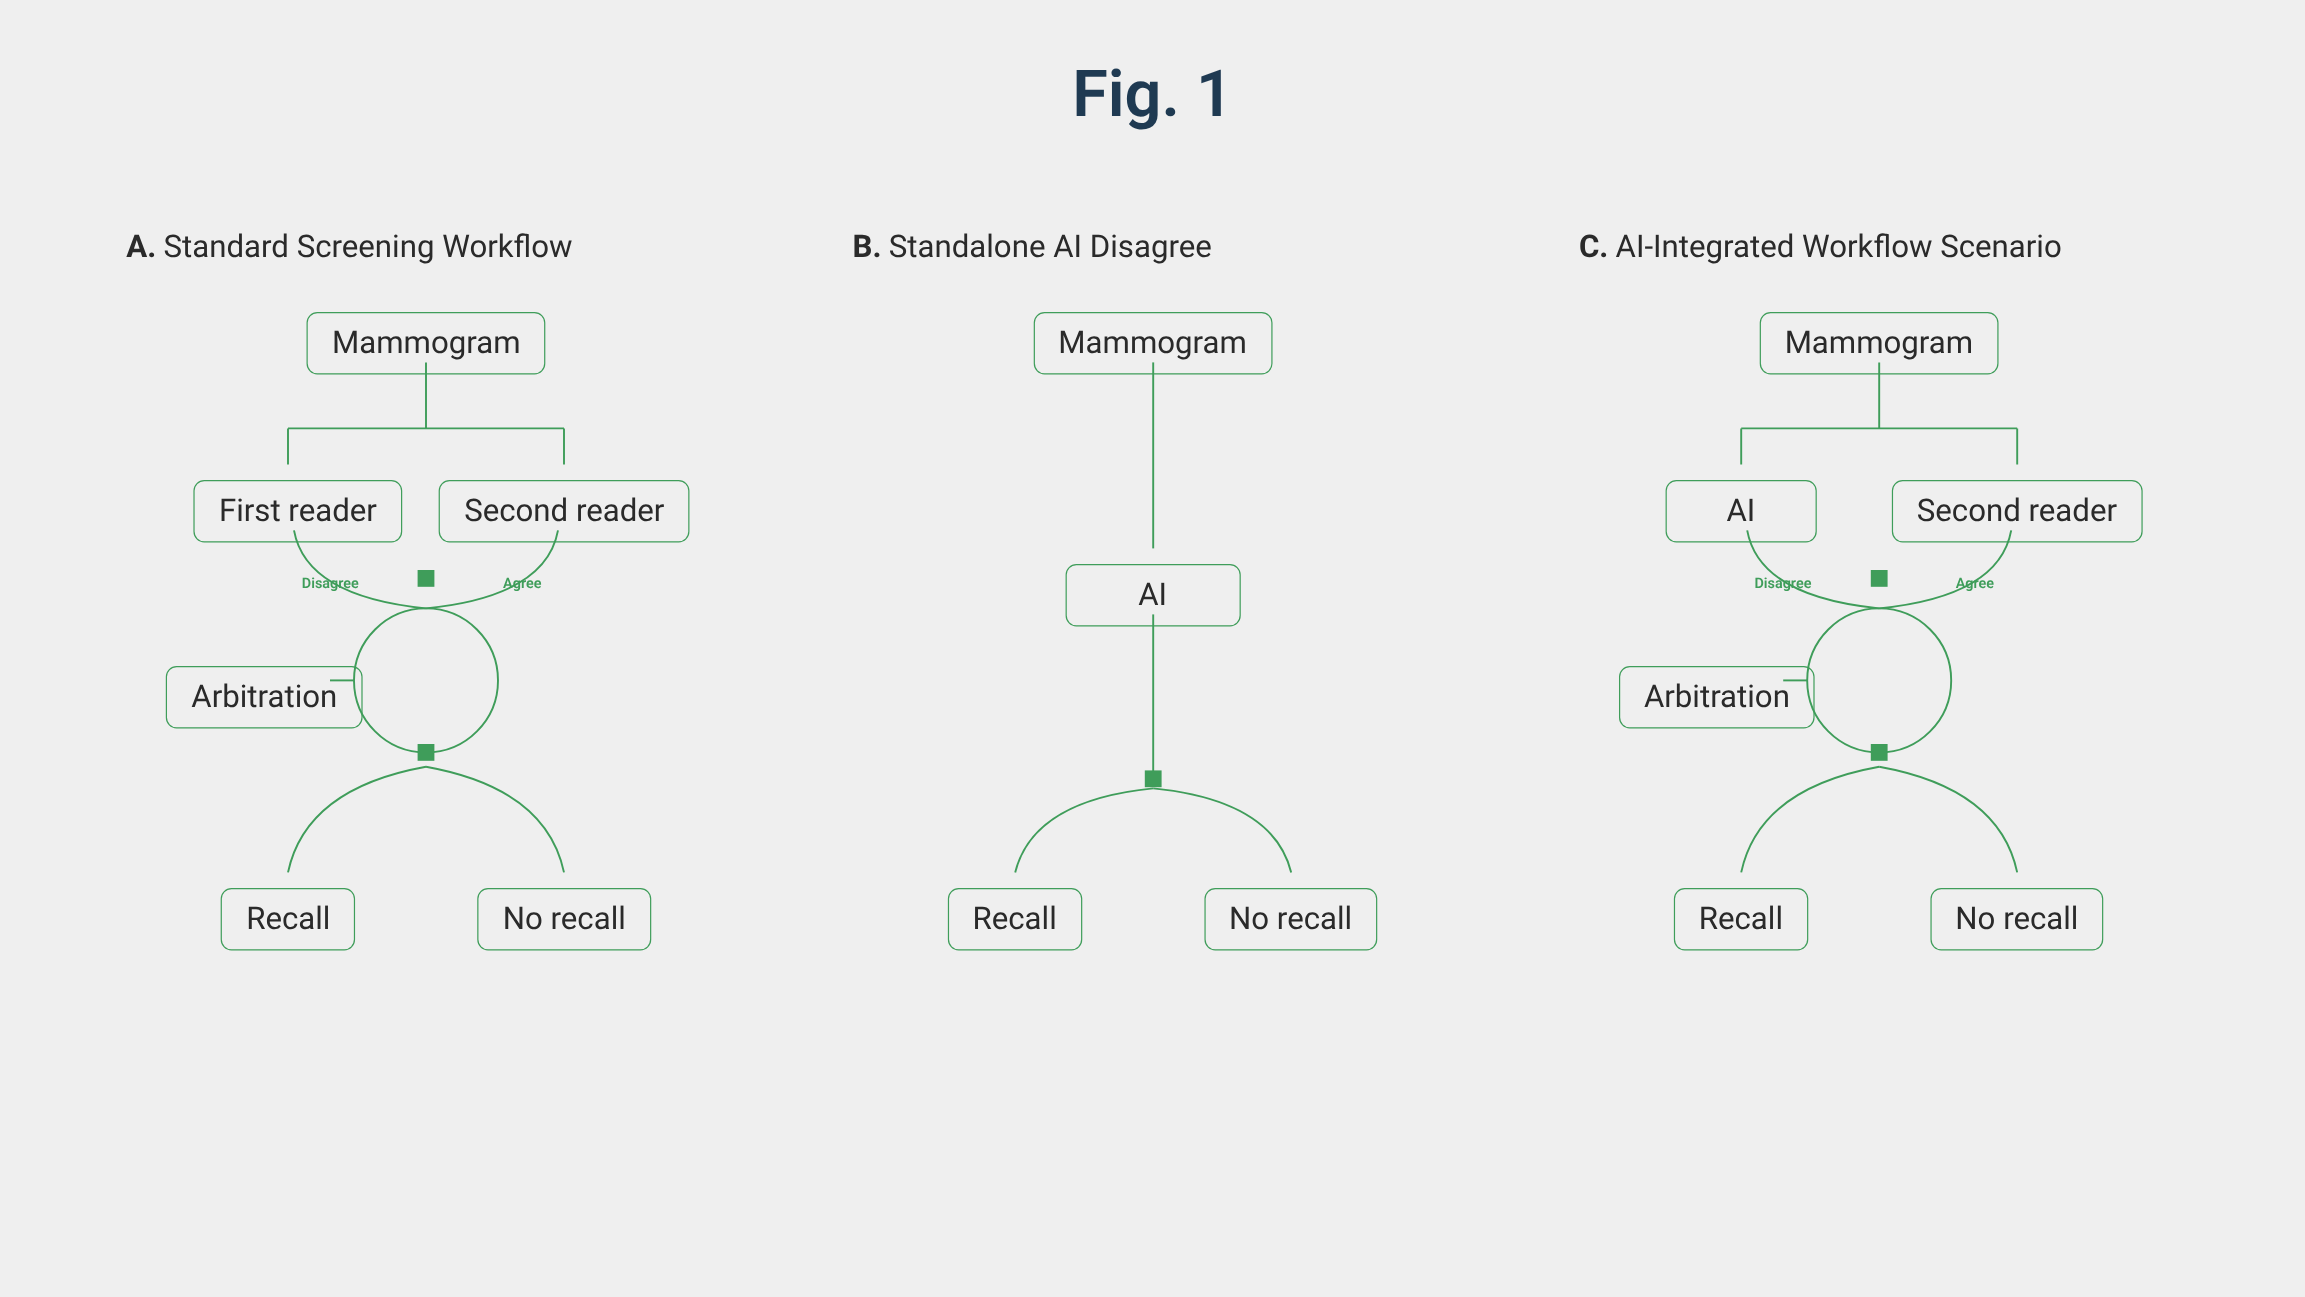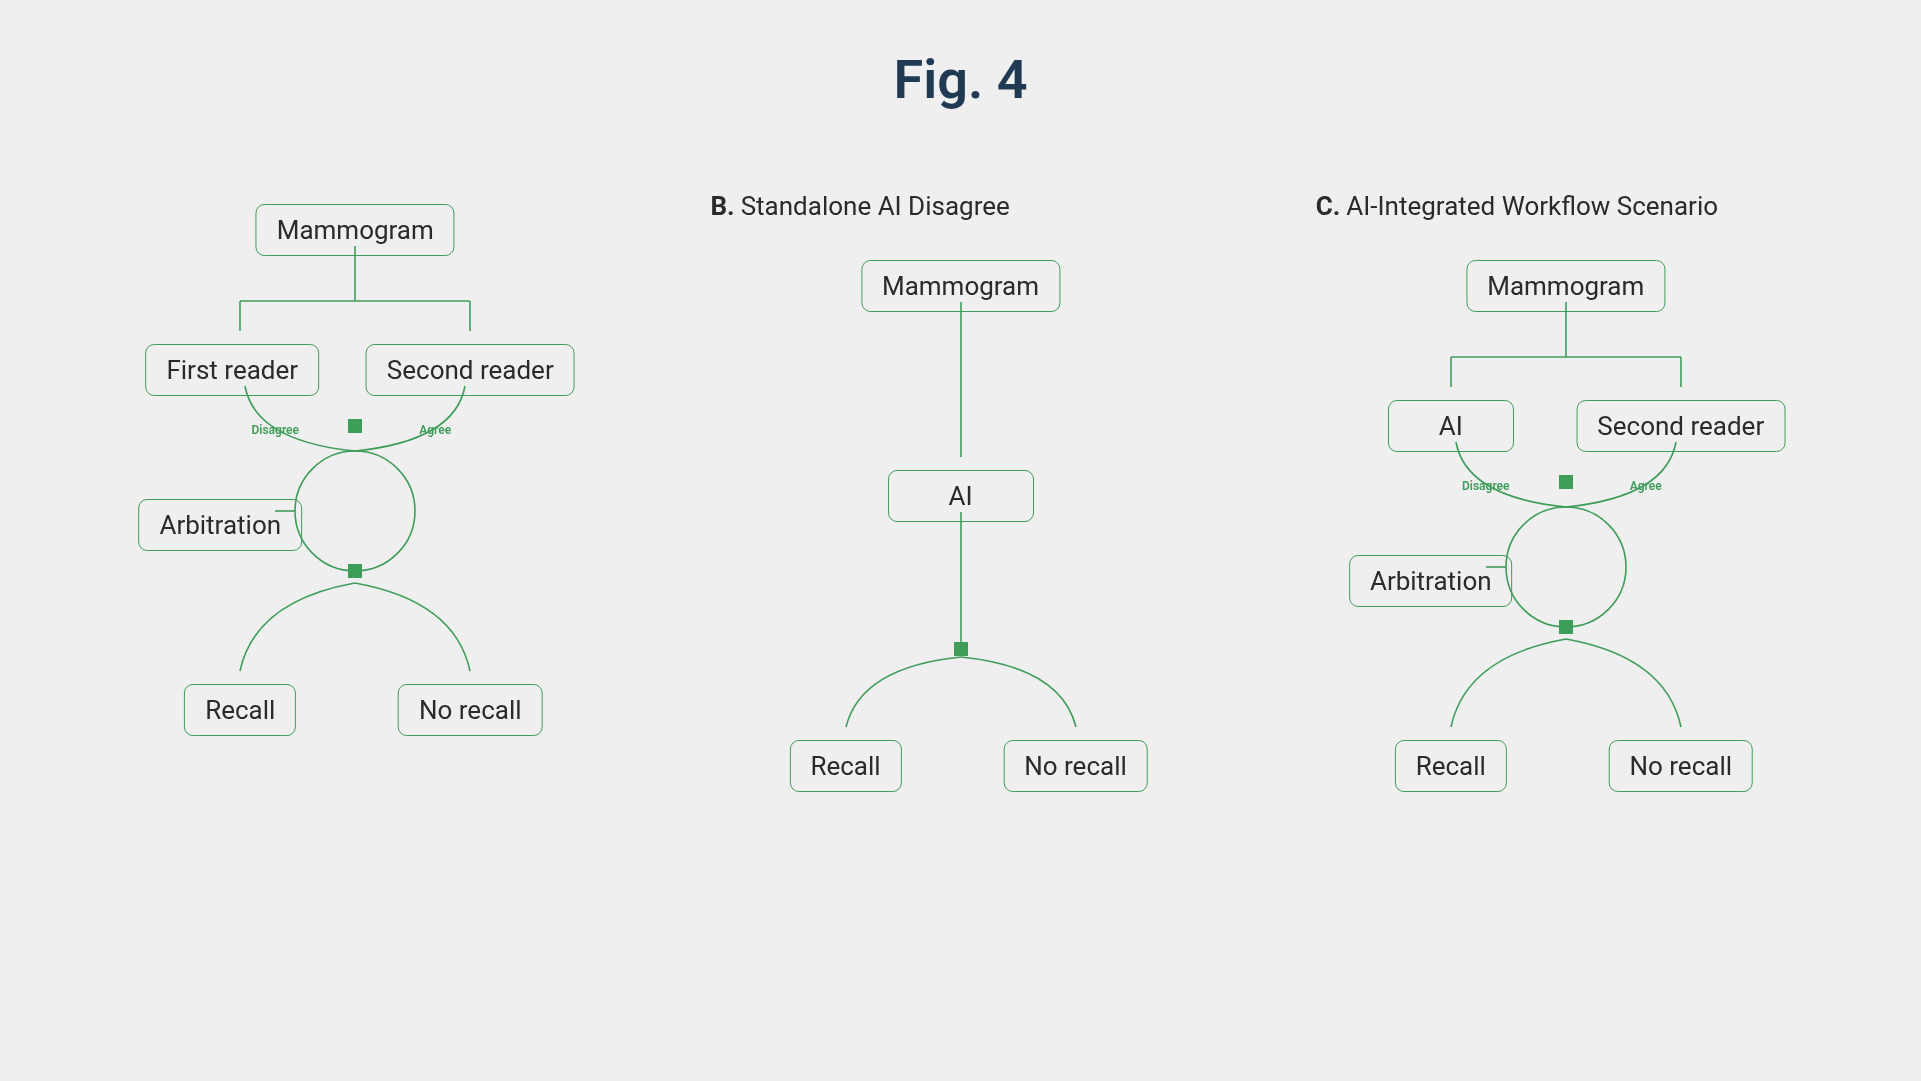--- a/index.html
+++ b/index.html
@@ -11,43 +11,46 @@
   .stage{position:relative;width:100%;height:560px;}
   .node{position:absolute;border:1.6px solid #3f9d5a;border-radius:9px;background:transparent;color:#2a2a2a;font-size:26px;padding:10px 20px;text-align:center;transform:translateX(-50%);white-space:nowrap;margin-top:13px;}
   .lbl{position:absolute;font-size:12px;font-weight:600;color:#3f9d5a;transform:translateX(-50%);}
   svg{position:absolute;left:0;top:0;overflow:visible;}
   .stroke{stroke:#3f9d5a;stroke-width:1.6;fill:none;}
   .dot{fill:#3f9d5a;}
 </style>
 </head>
 <body>
 
-<div class="title">Fig. 4</div>
+<div class="title">Fig. 1</div>
 
 <div class="panels">
 
   <div class="panel">
+    <div class="panel-title">
+      <span class="lead">A.</span><span>Standard Screening Workflow</span>
+    </div>
     <div class="stage">
       <svg width="500" height="560">
 
         <path class="stroke" d="M250 55 V110 M135 110 H365 M135 110 V140 M365 110 V140"></path>
 
         <path class="stroke" d="M140 195 Q150 250 250 260"></path>
         <path class="stroke" d="M360 195 Q350 250 250 260"></path>
         <rect class="dot" x="243" y="228" width="14" height="14"></rect>
         <circle class="stroke" cx="250" cy="320" r="60"></circle>
 
         <path class="stroke" d="M190 320 H170"></path>
 
         <rect class="dot" x="243" y="373" width="14" height="14"></rect>
         <path class="stroke" d="M250 392 Q150 410 135 480"></path>
         <path class="stroke" d="M250 392 Q350 410 365 480"></path>
       </svg>
       <div class="node" style="left:250px;top:0;">Mammogram</div>
-      <div class="node" style="left:127px;top:140px;">First reader</div>
+      <div class="node" style="left:143px;top:140px;">First reader</div>
       <div class="node" style="left:365px;top:140px;">Second reader</div>
       <div class="lbl" style="left:170px;top:232px;">Disagree</div>
       <div class="lbl" style="left:330px;top:232px;">Agree</div>
       <div class="node" style="left:115px;top:295px;">Arbitration</div>
       <div class="node" style="left:135px;top:480px;">Recall</div>
       <div class="node" style="left:365px;top:480px;">No recall</div>
     </div>
   </div>
 
   <div class="panel">

